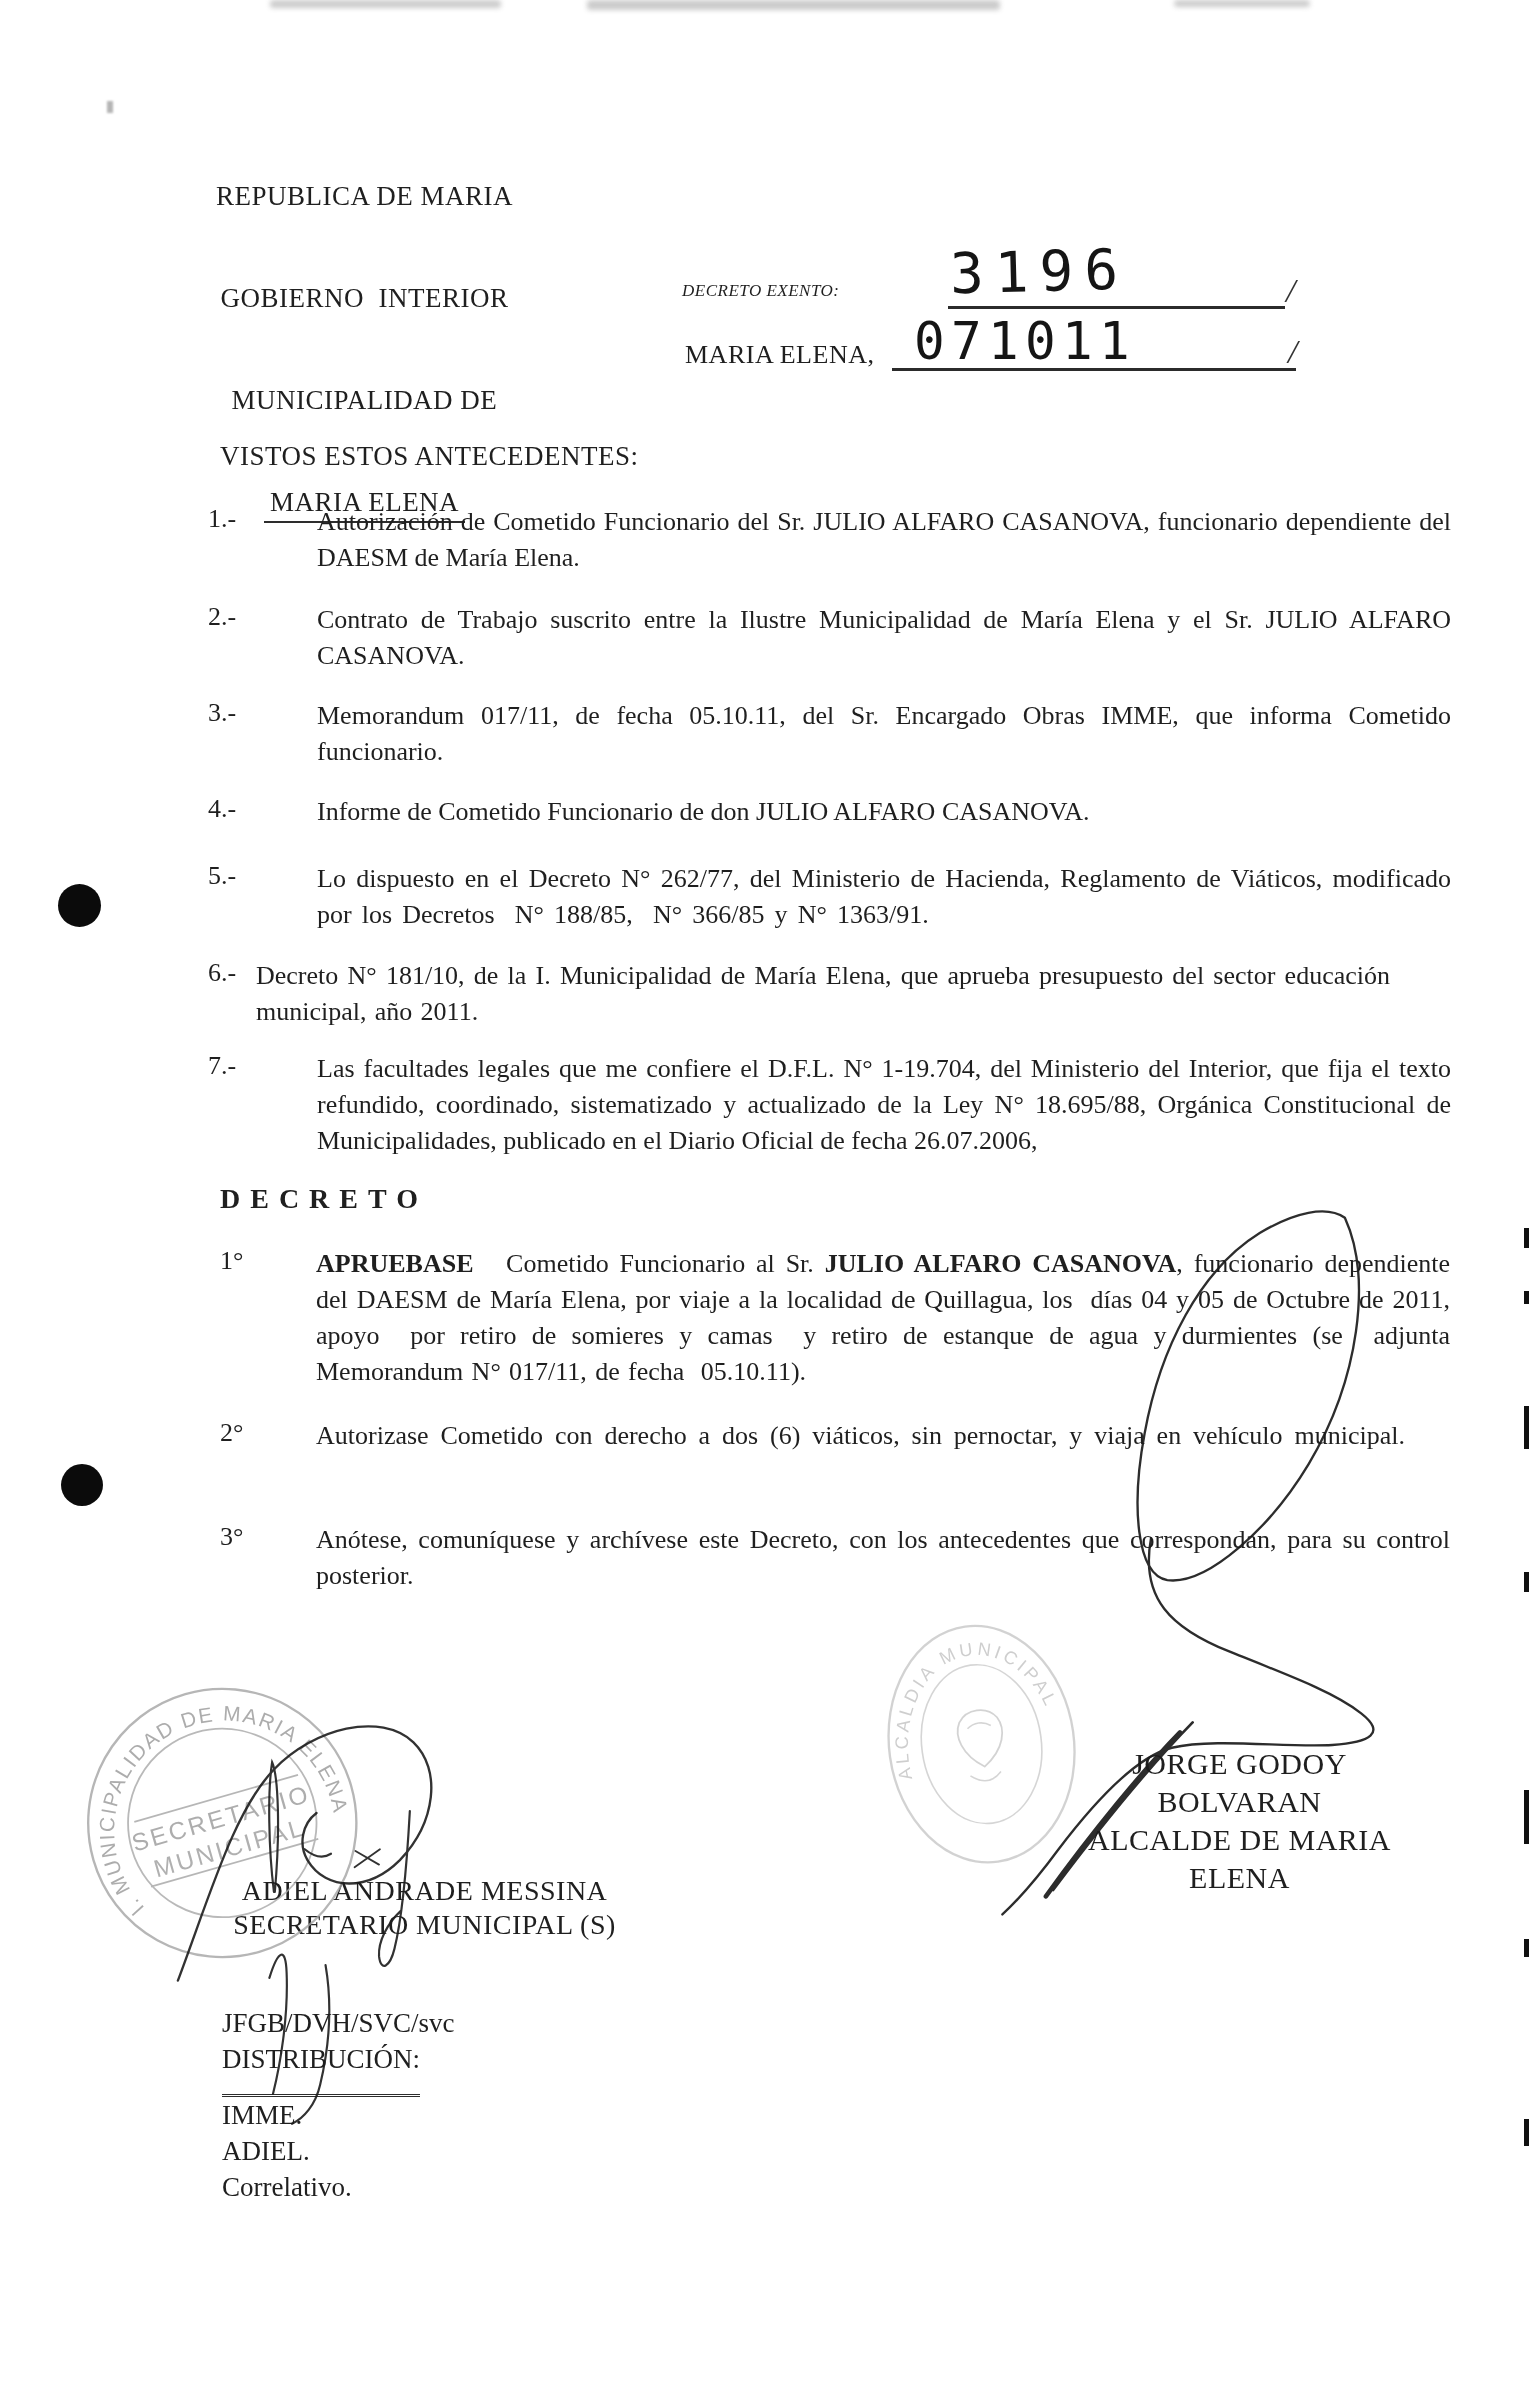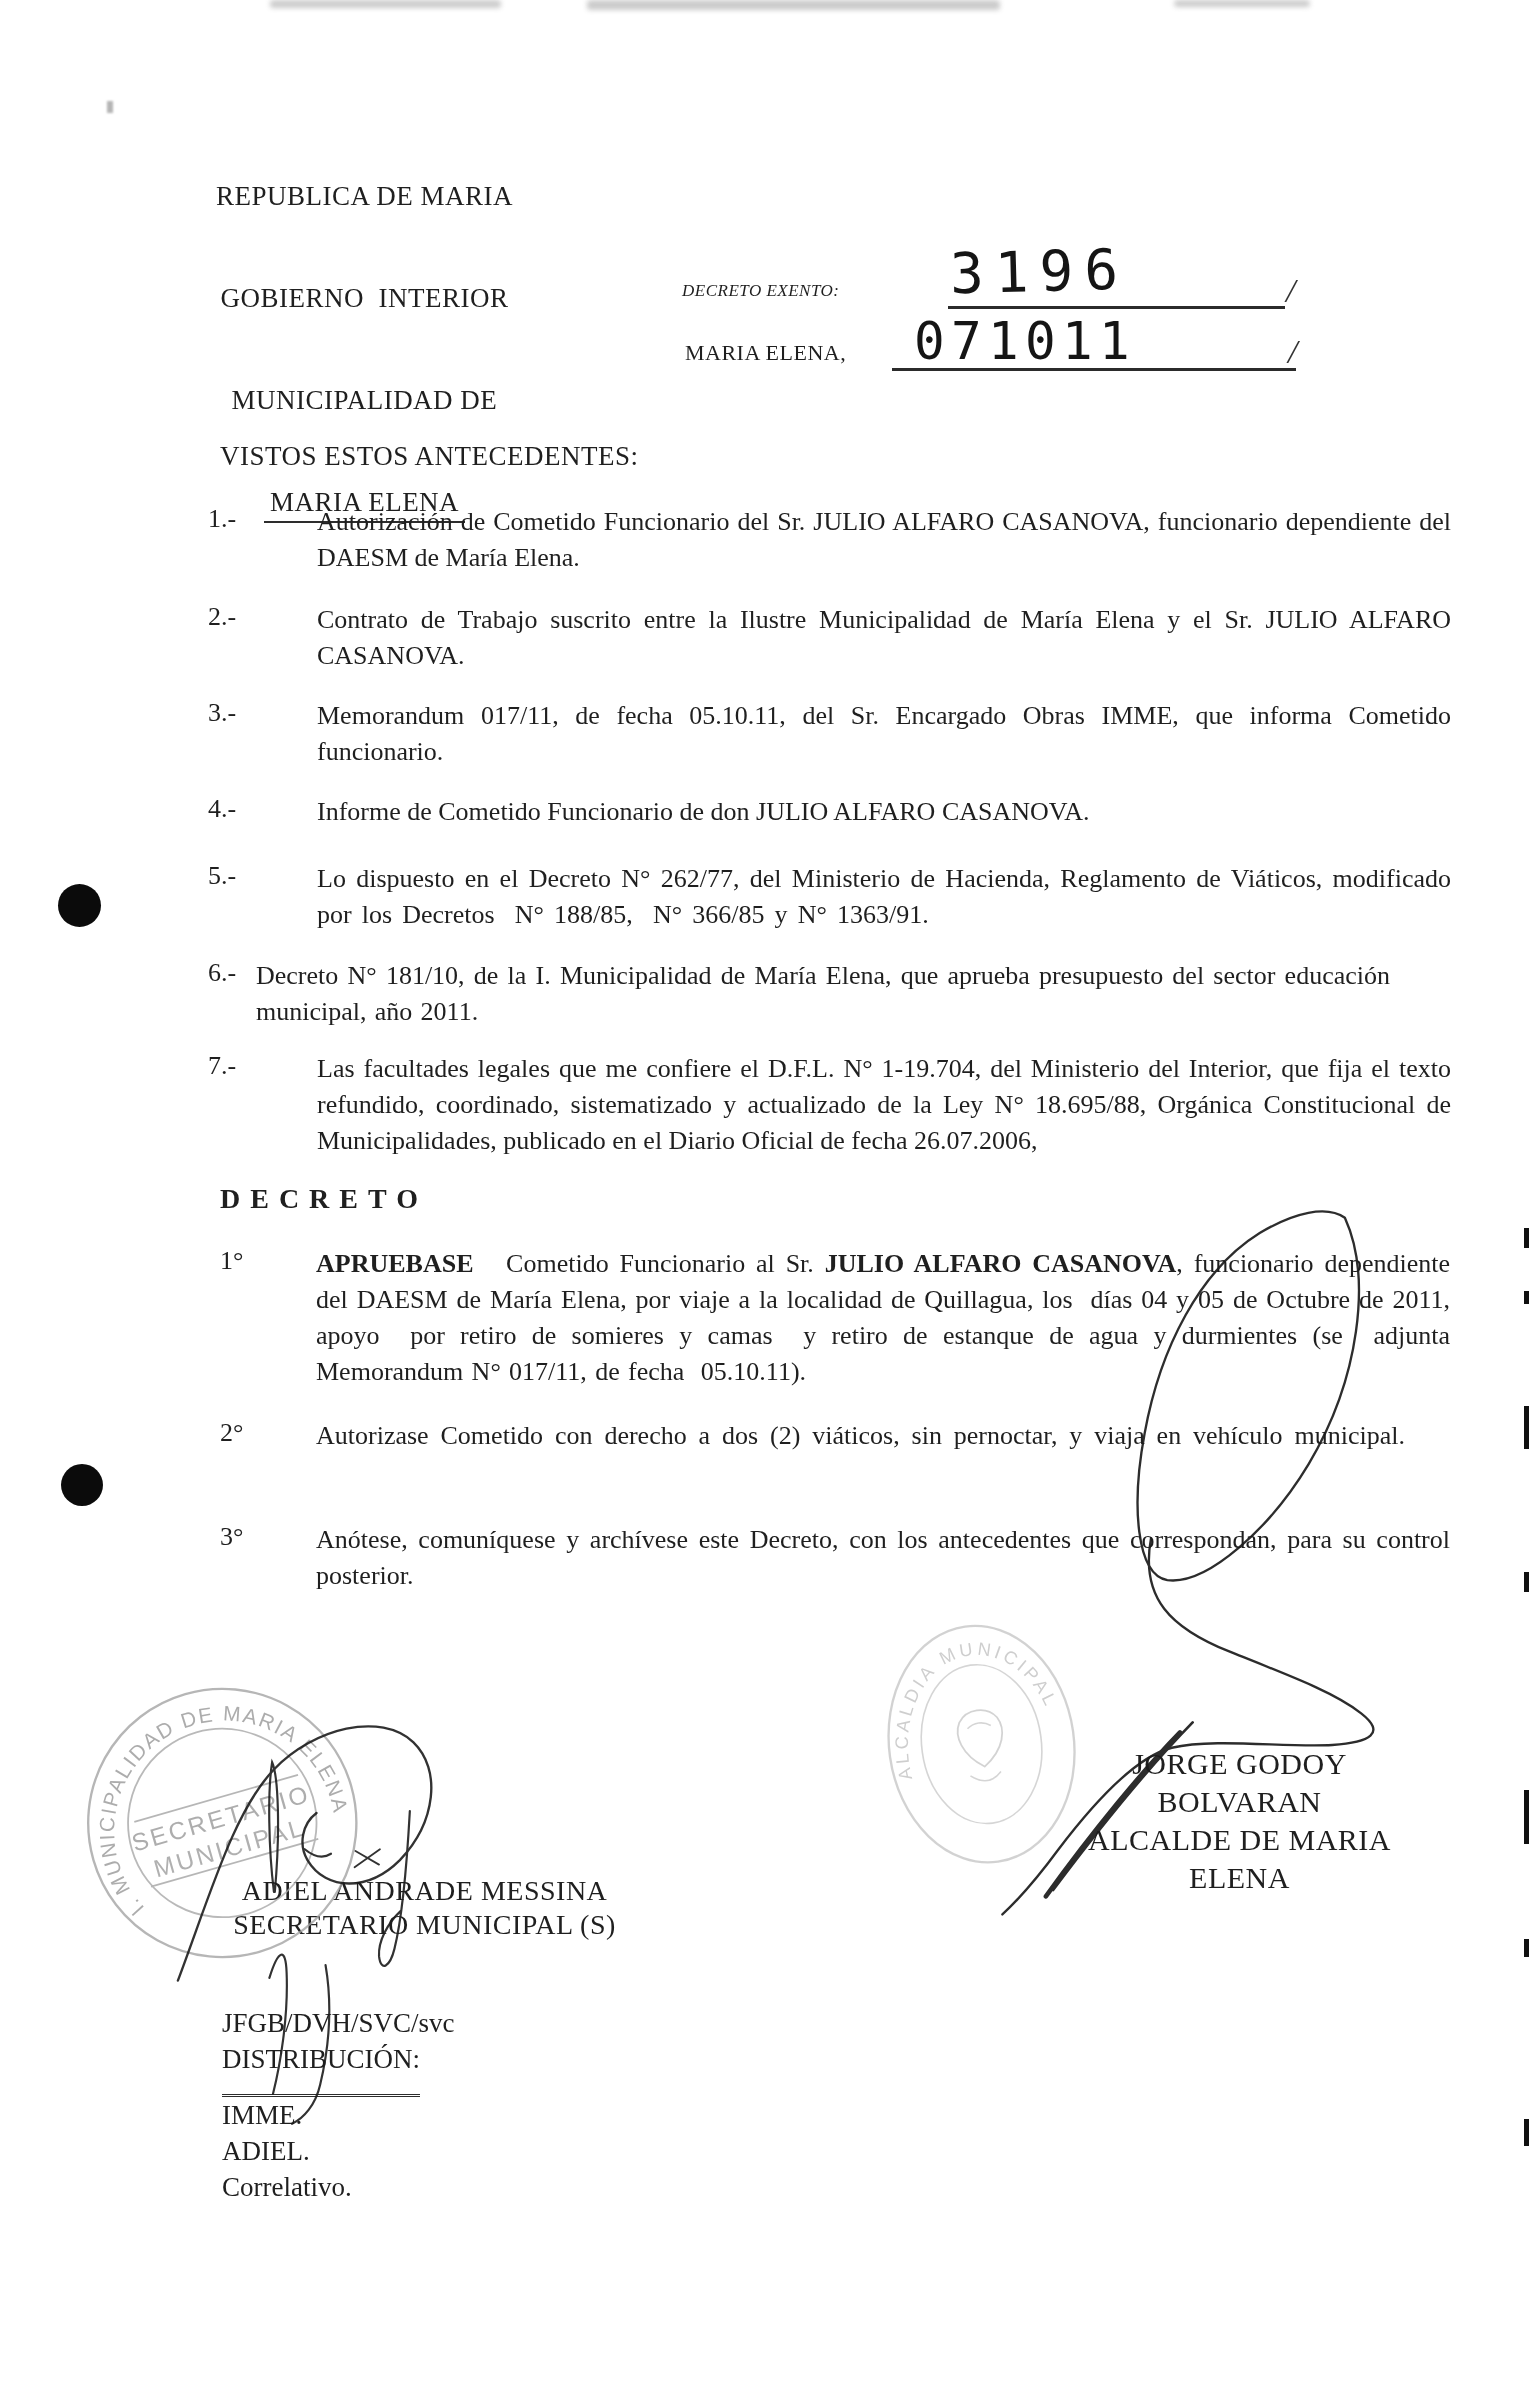--- a/index.html
+++ b/index.html
@@ -25,21 +25,21 @@
   .dn-label{position:absolute;left:682px;top:281px;font-size:17px;letter-spacing:0.5px;font-style:italic;}
   .dn-number{
     position:absolute;left:950px;top:239px;
     font-family:"DejaVu Sans Mono",monospace;font-size:56px;font-weight:500;
     letter-spacing:11px;color:#151515;transform:rotate(-1.5deg);
   }
   .dn-rule1{position:absolute;left:948px;top:306px;width:337px;height:2.7px;background:#2b2b2b;}
   .slash{position:absolute;font-size:34px;font-style:italic;color:#333;}
   .slash1{left:1286px;top:272px;}
   .slash2{left:1288px;top:333px;}
-  .pl-label{position:absolute;left:685px;top:340px;font-size:22px;letter-spacing:0.5px;}
+  .pl-label{position:absolute;left:685px;top:340px;font-size:26px;letter-spacing:0.5px;}
   .pl-date{
     position:absolute;left:894px;top:312px;
     font-family:"DejaVu Sans Mono",monospace;font-size:51px;font-weight:500;
     letter-spacing:6.3px;color:#151515;margin-left:20px;
   }
   .dn-rule2{position:absolute;left:892px;top:368px;width:404px;height:2.7px;background:#2b2b2b;}
   
   .vistos-title{position:absolute;left:220px;top:441px;font-size:27px;letter-spacing:0.5px;}
   .list-item{position:absolute;left:208px;width:1246px;}
   .item-num{position:absolute;left:0;top:0;font-size:26px;}
@@ -140,21 +140,21 @@
     </div>
 
   <div class="decreto-title">DECRETO</div>
   <div id="decreto-list">
       <div class="list-item decreto-item" style="top: 1246px;">
         <span class="item-num">1°</span>
         <div class="item-body" style="word-spacing: 1.8px;"><span class="b">APRUEBASE</span><span>   Cometido Funcionario al Sr. </span><span class="b">JULIO ALFARO CASANOVA</span><span>, funcionario dependiente del DAESM de María Elena, por viaje a la localidad de Quillagua, los  días 04 y 05 de Octubre de 2011,  apoyo  por retiro de somieres y camas  y retiro de estanque de agua y durmientes (se  adjunta Memorandum N° 017/11, de fecha  05.10.11).</span></div>
       </div>
       <div class="list-item decreto-item" style="top: 1418px;">
         <span class="item-num">2°</span>
-        <div class="item-body" style="word-spacing: 5.4px;"><span>Autorizase Cometido con derecho a dos (2) viáticos, sin pernoctar, y viaja en vehículo municipal.</span></div>
+        <div class="item-body" style="word-spacing: 5.4px;"><span>Autorizase Cometido con derecho a dos (6) viáticos, sin pernoctar, y viaja en vehículo municipal.</span></div>
       </div>
       <div class="list-item decreto-item" style="top: 1522px;">
         <span class="item-num">3°</span>
         <div class="item-body" style="word-spacing: 3.6px;"><span>Anótese, comuníquese y archívese este Decreto, con los antecedentes que correspondan, para su control posterior.</span></div>
       </div>
     </div>
 
   <div class="sig-mayor">
     <div>JORGE GODOY BOLVARAN</div>
     <div>ALCALDE DE MARIA ELENA</div>

